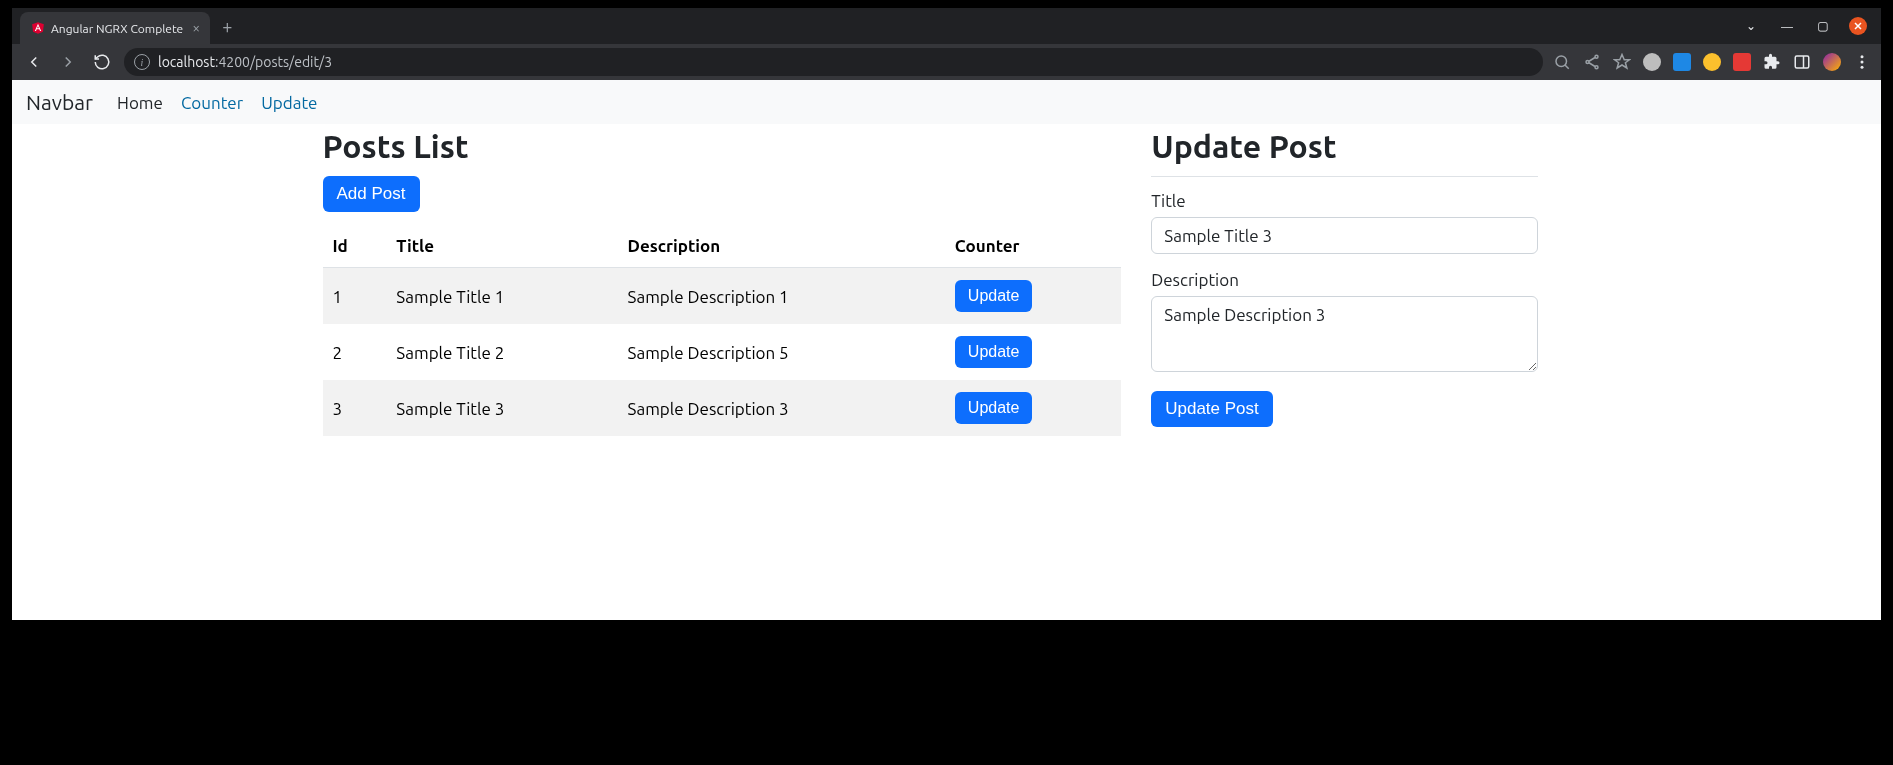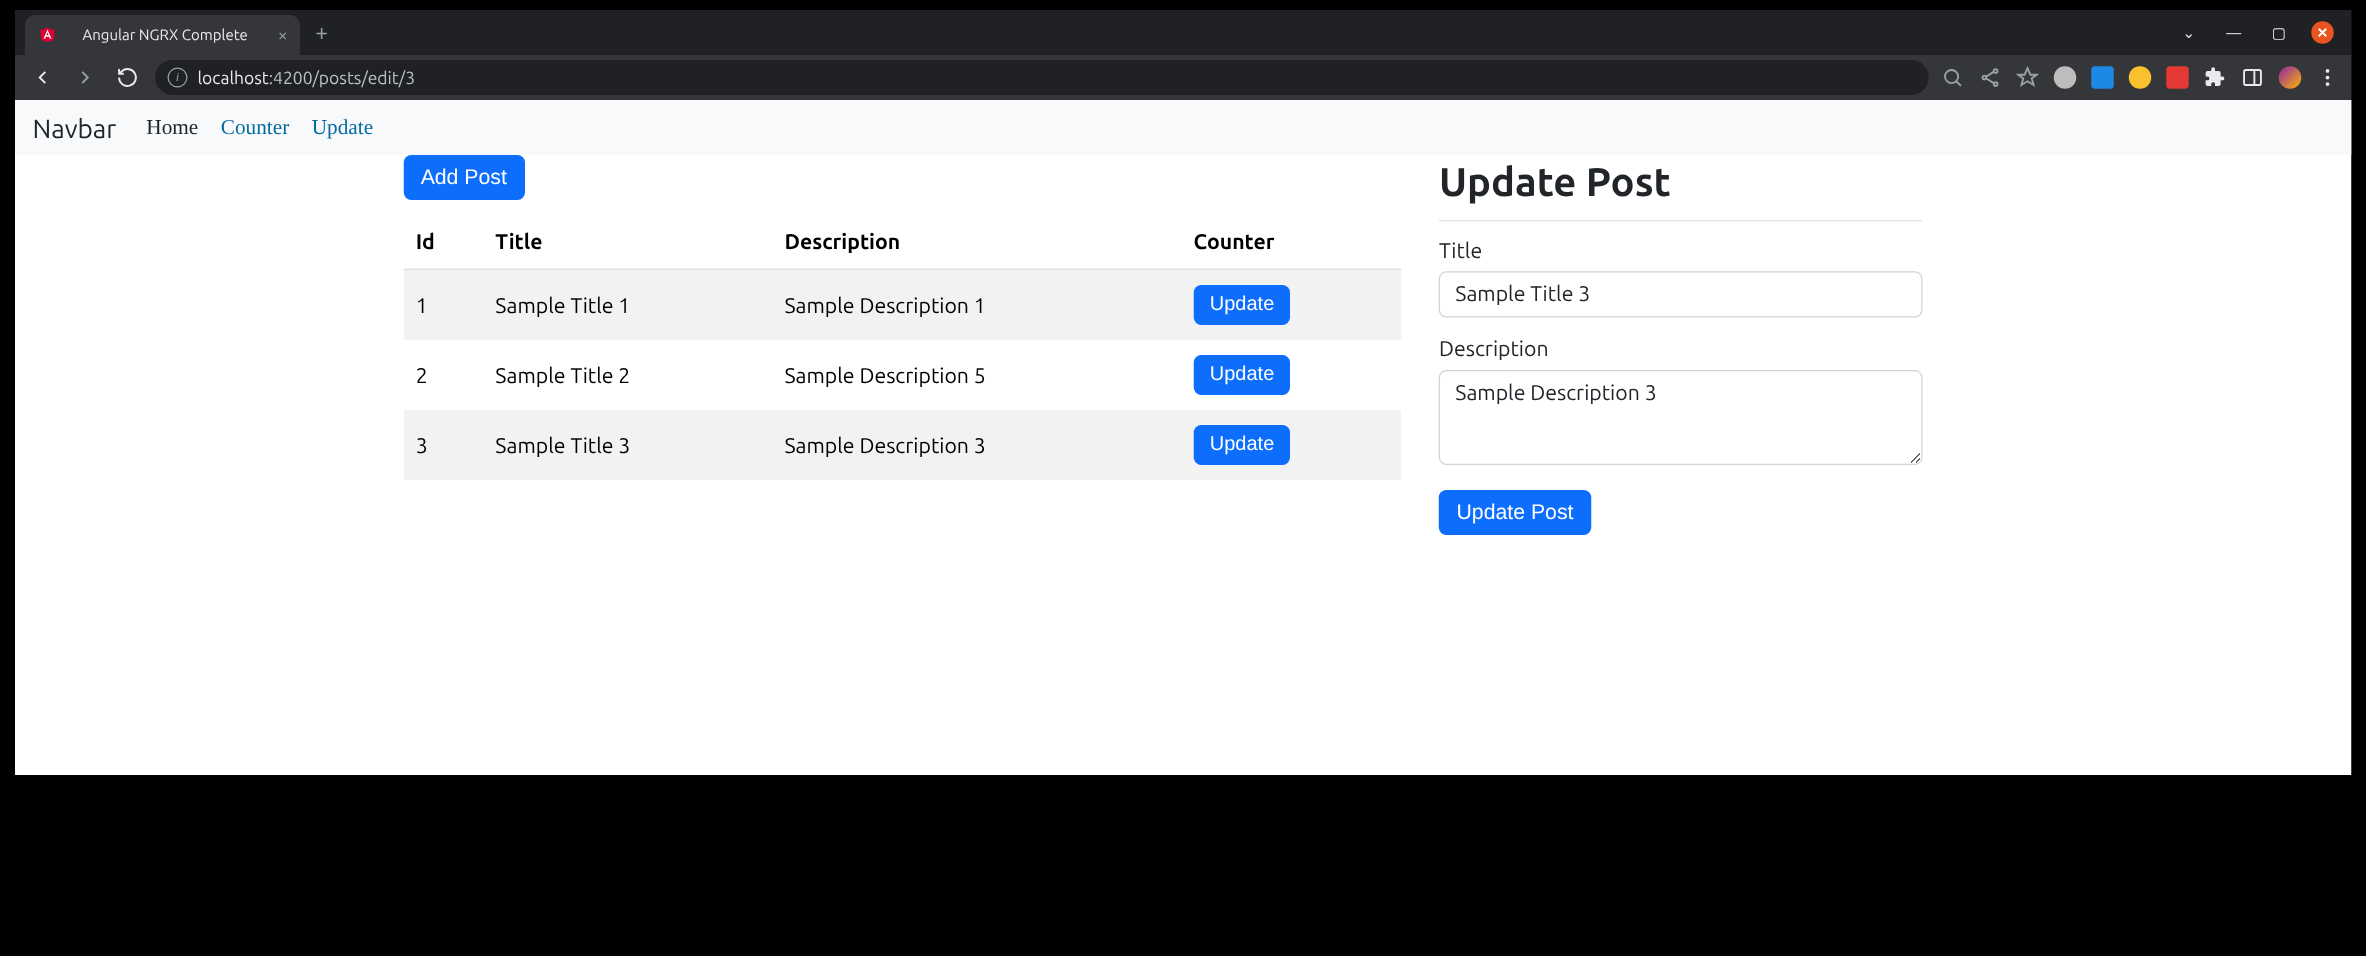--- a/index.html
+++ b/index.html
@@ -1,21 +1,21 @@
 <!DOCTYPE html>
 <html><head>
   <meta charset="utf-8">
   <style>
     * { margin: 0; padding: 0; box-sizing: border-box; }
     body { font-family: Ubuntu, -apple-system, BlinkMacSystemFont, "Segoe UI", Roboto, sans-serif; background: #000; }
     
     
     .browser-chrome { background: #2d2d2d; }
     .tab-bar { display: flex; align-items: center; height: 36px; padding: 0 8px; background: #202124; }
-    .tab { display: flex; align-items: center; background: #35363a; border-radius: 8px 8px 0 0; padding: 0 10px; height: 32px; margin-top: 4px; gap: 20px; font-size: 12px; color: #e8eaed; }
+    .tab { display: flex; align-items: center; background: #35363a; border-radius: 8px 8px 0 0; padding: 0 10px; height: 32px; margin-top: 4px; gap: 5px; font-size: 12px; color: #e8eaed; }
     .tab-favicon { width: 16px; height: 16px; display: flex; align-items: center; justify-content: center; }
     .tab-favicon svg { width: 14px; height: 14px; }
     .tab-close { color: #9aa0a6; font-size: 14px; cursor: pointer; margin-left: 4px; }
     .new-tab { color: #9aa0a6; font-size: 18px; margin-left: 12px; cursor: pointer; }
     .window-controls { margin-left: auto; display: flex; align-items: center; gap: 8px; }
     .win-ctrl { width: 28px; height: 20px; display:flex; align-items:center; justify-content:center; color:#e8eaed; font-size:12px; }
     .win-close-ubuntu { width: 18px; height: 18px; border-radius: 50%; background: #e95420; display:flex; align-items:center; justify-content:center; margin-left:4px; margin-right:6px; }
     
     .toolbar { display: flex; align-items: center; height: 36px; padding: 0 10px; gap: 10px; background: #35363a; }
     .nav-btn { color: #9aa0a6; cursor: pointer; display:flex; align-items:center; justify-content:center; width:24px; height:24px; }
@@ -25,21 +25,21 @@
     .url-text { color: #bdc1c6; font-size: 14px; }
     .url-host { color: #e8eaed; }
     .toolbar-icons { display: flex; align-items: center; gap: 12px; color: #9aa0a6; }
     .toolbar-icon { width:18px; height:18px; display:flex; align-items:center; justify-content:center; cursor:pointer; }
     .ext-dot { width:18px; height:18px; border-radius:4px; }
     
     
     .page { background: #fff; min-height: 540px; }
     .navbar { background: #f8f9fa; padding: 10px 14px; display: flex; align-items: center; gap: 24px; }
     .navbar-brand { font-size: 21px; color: #212529; }
-    .nav-links { display: flex; gap: 18px; font-family: Liberation Serif, serif; }
+    .nav-links { display: flex; gap: 18px; }
     .nav-link { font-size: 17px; color: #0369a1; text-decoration: none; cursor: pointer; }
     .nav-link.active { color: #212529; }
     
     .container { max-width: 1400px; margin: 0 auto; padding: 0 76px; }
     .row { display: flex; gap: 30px; }
     .col-left { flex: 0 0 64%; }
     .col-right { flex: 0 0 31%; }
     
     h2 { font-size: 32px; font-weight: 700; color: #212529; margin-top: 4px; margin-bottom: 12px; }
     hr { border: none; border-top: 1px solid #dee2e6; margin-bottom: 14px; }
@@ -163,20 +163,21 @@
     <div class="nav-links">
       <a class="nav-link active">Home</a>
       <a class="nav-link">Counter</a>
       <a class="nav-link">Update</a>
     </div>
   </nav>
 
   <div class="container">
     <div class="row">
       <div class="col-left">
+        <h2>Posts List</h2>
         <button class="btn">Add Post</button>
         <table>
           <thead>
             <tr>
               <th>Id</th>
               <th>Title</th>
               <th>Description</th>
               <th>Counter</th>
             </tr>
           </thead>

